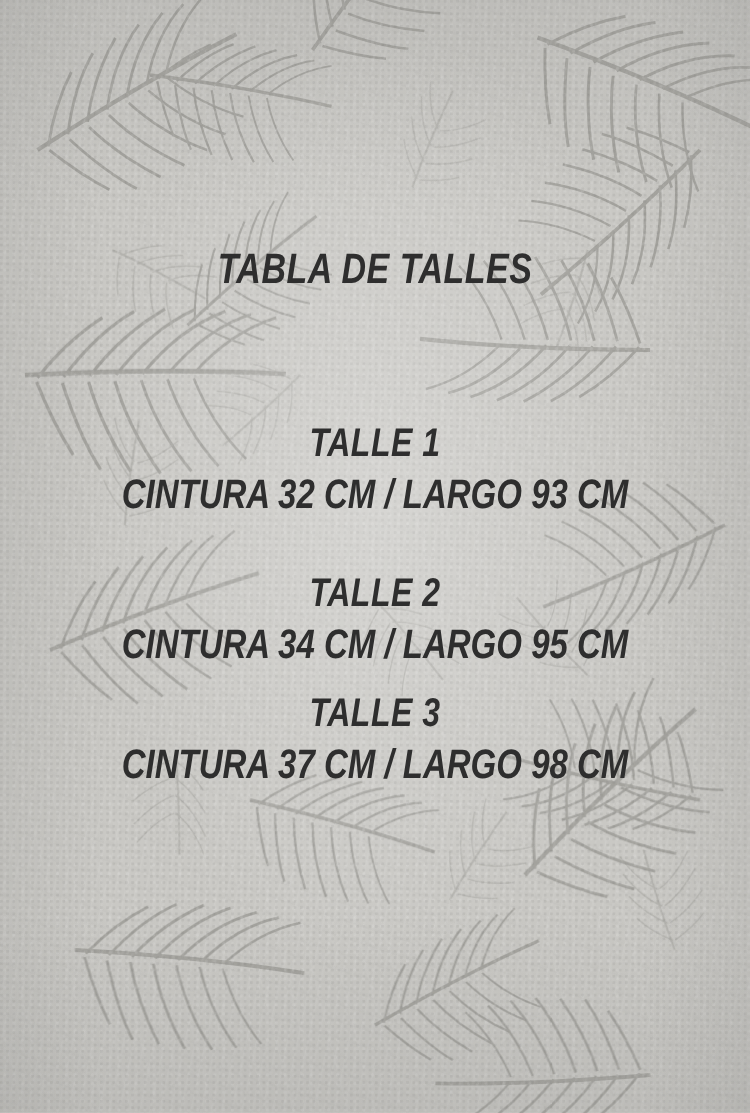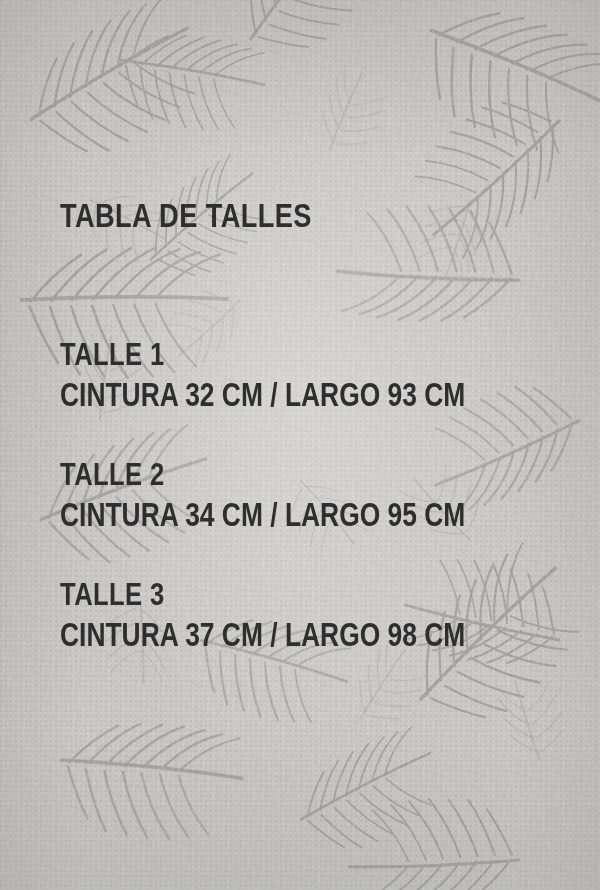--- a/index.html
+++ b/index.html
@@ -77,20 +77,22 @@
   }
 
   
   .content {
     position: absolute;
     inset: 0;
     display: flex;
     flex-direction: column;
     align-items: center;
     color: #2c2c2c;
+    text-align: center;
+    font-style: italic;
   }
 
   .title {
     position: absolute;
     top: 196px;
     left: 0;
     right: 0;
     font-size: 34px;
     font-weight: bold;
     letter-spacing: 0.5px;
@@ -99,21 +101,21 @@
   }
 
   .block {
     position: absolute;
     left: 0;
     right: 0;
     margin-top: 24px;
   }
   .block-1 { top: 312px; }
   .block-2 { top: 432px; }
-  .block-3 { top: 552px; }
+  .block-3 { top: 528px; }
 
   .size-label {
     font-size: 32px;
     font-weight: bold;
     letter-spacing: 0.5px;
     transform: scaleX(0.80);
     color: #2e2e2e;
     line-height: 1.18;
   }
   .size-measure {

